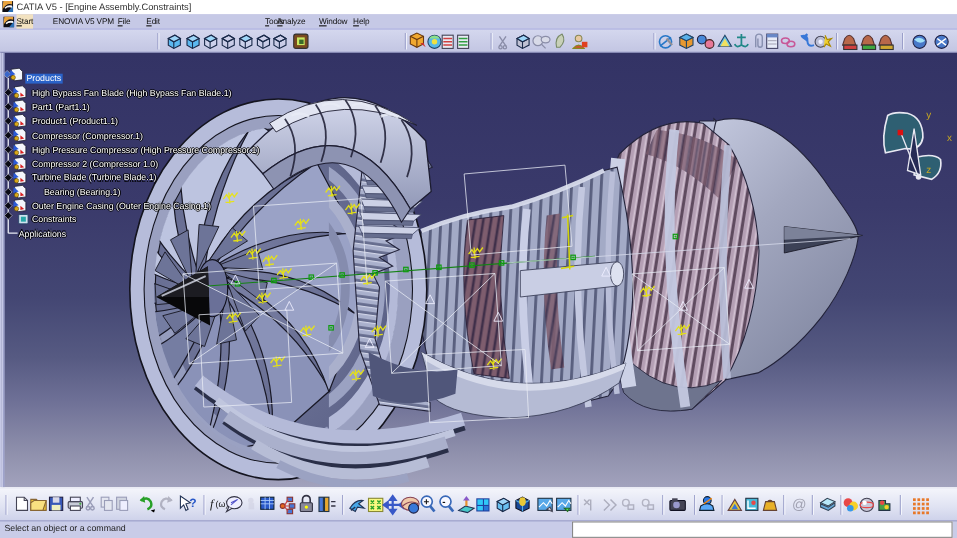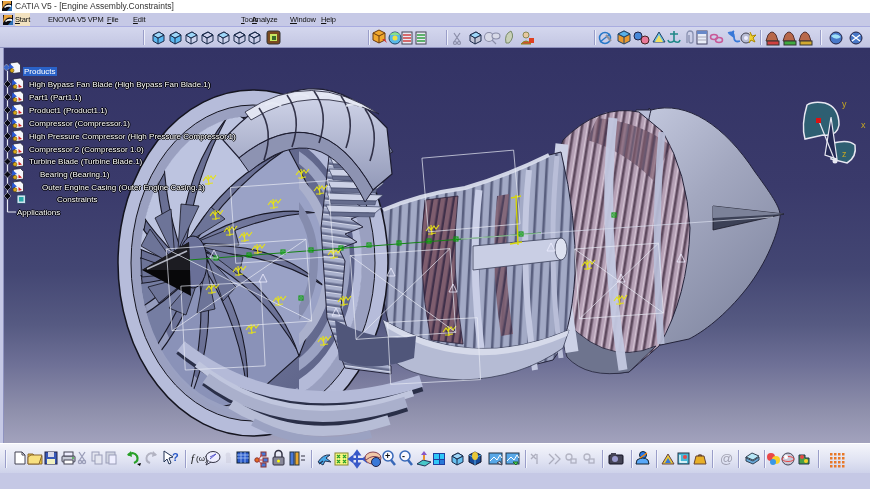--- a/index.html
+++ b/index.html
@@ -421,22 +421,22 @@
       </svg>
       <div class="trow" style="left:22px;top:18.5px;"><span style="background:#2a62c8;text-shadow:none;padding:0 1px;">Products</span></div>
       <div class="trow" style="left:28px;top:31.5px;">High Bypass Fan Blade (High Bypass Fan Blade.1)</div>
       <div class="trow" style="left:28px;top:44.5px;">Part1 (Part1.1)</div>
       <div class="trow" style="left:28px;top:57.5px;">Product1 (Product1.1)</div>
       <div class="trow" style="left:28px;top:70.5px;">Compressor (Compressor.1)</div>
       <div class="trow" style="left:28px;top:83.5px;">High Pressure Compressor (High Pressure Compressor.1)</div>
       <div class="trow" style="left:28px;top:96.5px;">Compressor 2 (Compressor 1.0)</div>
       <div class="trow" style="left:28px;top:109px;">Turbine Blade (Turbine Blade.1)</div>
       <div class="trow" style="left:28px;top:122px;margin-left:11px;">Bearing (Bearing.1)</div>
-      <div class="trow" style="left:28px;top:134.5px;margin-left:13px;">Outer Engine Casing (Outer Engine Casing.1)</div>
-      <div class="trow" style="left:28px;top:147px;margin-left:28px;">Constraints</div>
+      <div class="trow" style="left:28px;top:134.5px;">Outer Engine Casing (Outer Engine Casing.1)</div>
+      <div class="trow" style="left:28px;top:147px;">Constraints</div>
       <div class="trow" style="left:16px;top:159.5px;">Applications</div>
       <svg width="32" height="175" style="position:absolute;left:0;top:0" id="treenodes">
         <defs>
           <g id="nodeico">
             <path d="M0 0 L3.5 -3.5 L7 0 L3.5 3.5 Z" fill="#0a0a14" stroke="#aab" stroke-width="0.7"></path>
             <path d="M9 -5 l7.5 -1 l3 3 l0 7.5 l-7.5 1 Z" fill="#f4f6fc" stroke="#1a1a2a" stroke-width="0.7"></path>
             <path d="M8.5 -4.5 l4.5 4 l-5 1.5 Z" fill="#2a5ad8"></path>
             <circle cx="11" cy="2.8" r="2" fill="#d8a818" stroke="#554411" stroke-width="0.5"></circle>
             <path d="M14.5 0 l3.5 3 l-3.5 0.8 Z" fill="#d82020"></path>
           </g>
@@ -703,13 +703,17 @@
           <rect x="834" y="17" width="2.5" height="2.5" fill="#e87828"></rect>
           <rect x="838" y="17" width="2.5" height="2.5" fill="#e87828"></rect>
           <rect x="842" y="17" width="2.5" height="2.5" fill="#e87828"></rect>
           <rect x="830" y="21" width="2.5" height="2.5" fill="#e87828"></rect>
           <rect x="834" y="21" width="2.5" height="2.5" fill="#e87828"></rect>
           <rect x="838" y="21" width="2.5" height="2.5" fill="#e87828"></rect>
           <rect x="842" y="21" width="2.5" height="2.5" fill="#e87828"></rect>
         </g>
       </svg>
     </div>
+  <div id="statusbar">
+    <span class="msg">Select an object or a command</span>
+    <span class="inp"></span>
+  </div>
 </div>
 
 </body></html>

